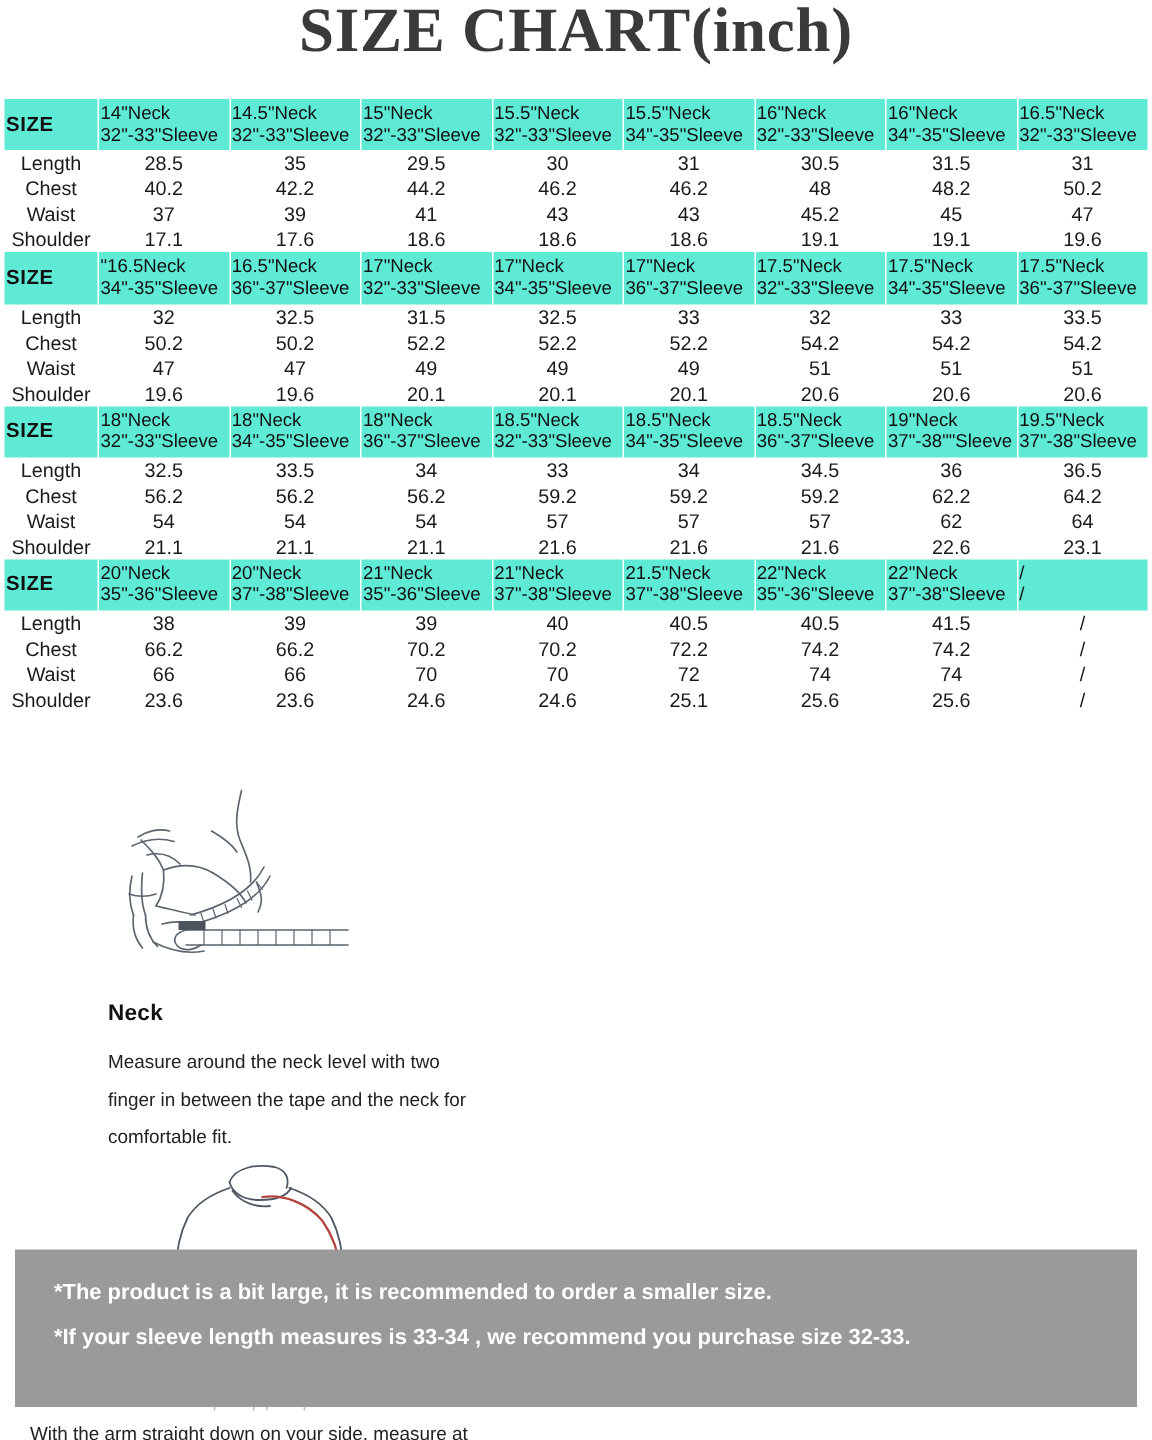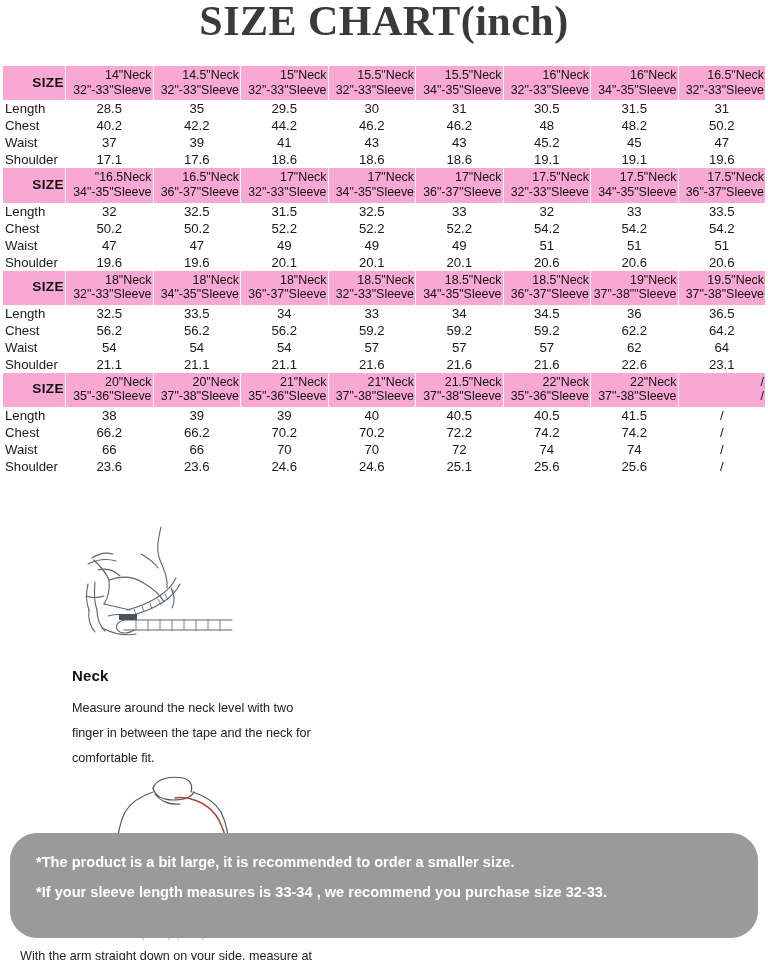--- a/index.html
+++ b/index.html
@@ -49,39 +49,40 @@
     border-spacing: 1px 0;
     table-layout: fixed;
     font-size: 12.6px;
   }
   table.size-block + table.size-block {
     margin-top: 0px;
   }
   table.size-block col.c-label { width: 62px; }
 
   th.head-size, th.head-col {
-    background: #f9a8d4;
+    background: #5eead4;
     color: #111111;
     font-weight: normal;
-    text-align: right;
+    text-align: left;
     padding: 2px 1px 3px 1px;
     vertical-align: middle;
     line-height: 1.18;
     font-size: 12.4px;
     white-space: nowrap;
   }
   th.head-size {
     font-weight: bold;
     font-size: 13.6px;
     letter-spacing: 0.4px;
   }
   th.head-col .neck { display: block; }
   th.head-col .sleeve { display: block; }
 
   td.row-label {
+    text-align: center;
     padding: 1px 2px;
     font-size: 13.2px;
     color: #1a1a1a;
     white-space: nowrap;
   }
   td.cell {
     text-align: center;
     padding: 1px 2px;
     font-size: 13.2px;
     color: #1a1a1a;
@@ -128,21 +129,20 @@
   
   .notice {
     position: absolute;
     left: 10px;
     top: 833px;
     width: 748px;
     height: 105px;
     background: #9a9a9a;
     box-sizing: border-box;
     padding: 14px 26px 0 26px;
-    border-radius: 27px;
   }
   .notice p {
     margin: 0 0 0 0;
     color: #ffffff;
     font-size: 14.6px;
     font-weight: bold;
     line-height: 2.06;
     white-space: nowrap;
   }
 </style>

